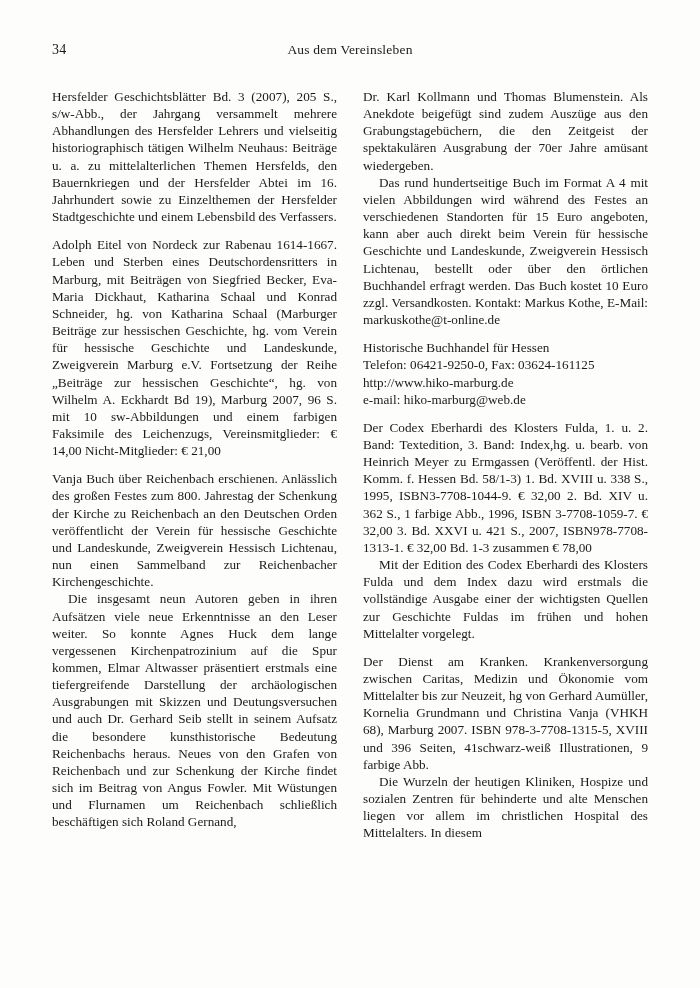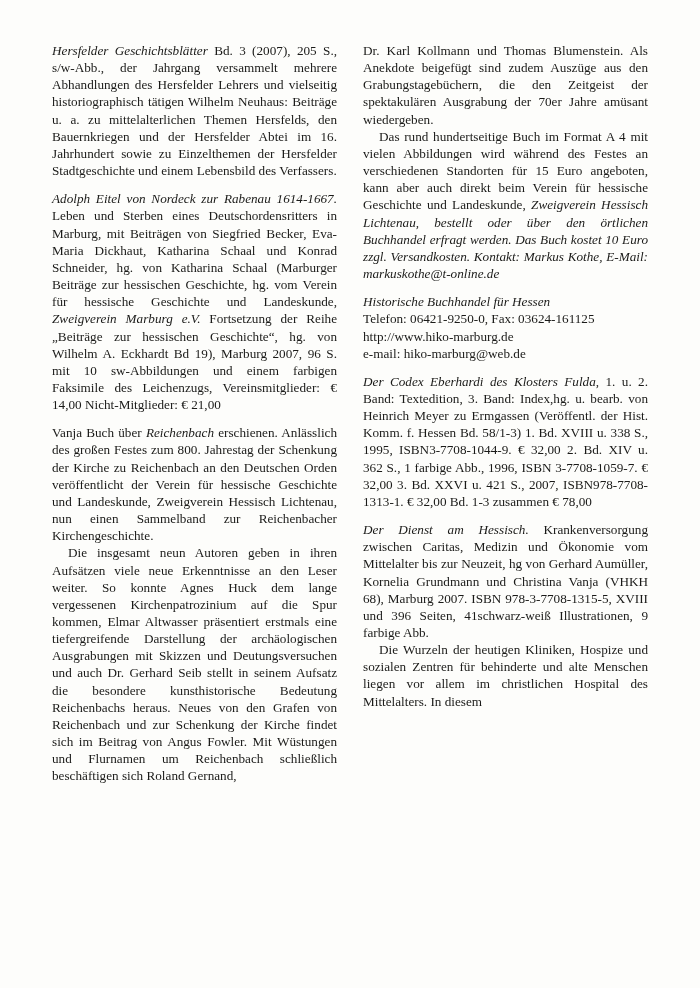--- a/index.html
+++ b/index.html
@@ -55,35 +55,37 @@
     text-justify: inter-word;
     hyphens: manual;
   }
   p.indent {
     text-indent: 16px;
   }
   p.space-before {
     margin-top: 11px;
   }
   .it {
-    font-style: italic;
   }
   .block {
     margin: 0;
   }
   .nowrap-break {
     word-break: break-word;
-    font-style: italic;
   }
 </style>
 </head>
 <body>
 
 <div class="page">
 
+  <div class="header">
+    <span class="folio">34</span>
+    <span class="running-title">Aus dem Vereinsleben</span>
+  </div>
 
   <div class="columns">
 
     <div class="col">
 
       <p class="block"><span class="it">Hersfelder Geschichtsblätter</span><span> Bd. 3 (2007), 205 S., s/w-Abb., der Jahrgang versammelt mehrere Abhandlungen des Hersfelder Lehrers und vielseitig historiographisch tätigen Wilhelm Neuhaus: Beiträge u. a. zu mittelalterlichen Themen Hersfelds, den Bauernkriegen und der Hersfelder Abtei im 16. Jahrhundert sowie zu Einzelthemen der Hersfelder Stadtgeschichte und einem Lebensbild des Verfassers.</span></p>
 
       <p class="block space-before"><span class="it">Adolph Eitel von Nordeck zur Rabenau 1614-1667.</span><span> Leben und Sterben eines Deutschordensritters in Marburg, mit Beiträgen von Siegfried Becker, Eva-Maria Dickhaut, Katharina Schaal und Konrad Schneider, hg. von Katharina Schaal (Marburger Beiträge zur hessischen Geschichte, hg. vom Verein für hessische Geschichte und Landeskunde, </span><span class="it">Zweigverein Marburg e.V.</span><span> Fortsetzung der Reihe „Beiträge zur hessischen Geschichte“, hg. von Wilhelm A. Eckhardt Bd 19), Marburg 2007, 96 S. mit 10 sw-Abbildungen und einem farbigen Faksimile des Leichenzugs, Vereinsmitglieder: € 14,00 Nicht-Mitglieder: € 21,00</span></p>
 
       <p class="block space-before"><span>Vanja Buch über </span><span class="it">Reichenbach</span><span> erschienen. Anlässlich des großen Festes zum 800. Jahrestag der Schenkung der Kirche zu Reichenbach an den Deutschen Orden veröffentlicht der Verein für hessische Geschichte und Landeskunde, Zweigverein Hessisch Lichtenau, nun einen Sammelband zur Reichenbacher Kirchengeschichte.</span></p>
@@ -98,21 +100,22 @@
 
       <p class="block indent"><span>Das rund hundertseitige Buch im Format A 4 mit vielen Abbildungen wird während des Festes an verschiedenen Standorten für 15 Euro angeboten, kann aber auch direkt beim Verein für hessische Geschichte und Landeskunde, </span><span class="it">Zweigverein Hessisch Lichtenau,</span><span class="nowrap-break"> bestellt oder über den örtlichen Buchhandel erfragt werden. Das Buch kostet 10 Euro zzgl. Versandkosten. Kontakt: Markus Kothe, E-Mail: markuskothe@t-online.de</span></p>
 
       <p class="block space-before it">Historische Buchhandel für Hessen</p>
       <p class="block">Telefon: 06421-9250-0, Fax: 03624-161125</p>
       <p class="block">http://www.hiko-marburg.de</p>
       <p class="block">e-mail: hiko-marburg@web.de</p>
 
       <p class="block space-before"><span class="it">Der Codex Eberhardi des Klosters Fulda</span><span>, 1. u. 2. Band: Textedition, 3. Band: Index,hg. u. bearb. von Heinrich Meyer zu Ermgassen (Veröffentl. der Hist. Komm. f. Hessen Bd. 58/1-3) 1. Bd. XVIII u. 338 S., 1995, ISBN3-7708-1044-9. € 32,00 2. Bd. XIV u. 362 S., 1 farbige Abb., 1996, ISBN 3-7708-1059-7. € 32,00 3. Bd. XXVI u. 421 S., 2007, ISBN978-7708-1313-1. € 32,00 Bd. 1-3 zusammen € 78,00</span></p>
 
+      <p class="block indent">Mit der Edition des Codex Eberhardi des Klosters Fulda und dem Index dazu wird erstmals die vollständige Ausgabe einer der wichtigsten Quellen zur Geschichte Fuldas im frühen und hohen Mittelalter vorgelegt.</p>
 
-      <p class="block space-before"><span class="it">Der Dienst am Hessisch.</span><span> Krankenversorgung zwischen Caritas, Medizin und Ökonomie vom Mittelalter bis zur Neuzeit, hg von Gerhard Aumüller, Kornelia Grundmann und Christina Vanja (VHKH 68), Marburg 2007. ISBN 978-3-7708-1315-5, XVIII und 396 Seiten, 41schwarz-weiß Illustrationen, 9 farbige Abb.</span></p>
+      <p class="block space-before"><span class="it">Der Dienst am Kranken.</span><span> Krankenversorgung zwischen Caritas, Medizin und Ökonomie vom Mittelalter bis zur Neuzeit, hg von Gerhard Aumüller, Kornelia Grundmann und Christina Vanja (VHKH 68), Marburg 2007. ISBN 978-3-7708-1315-5, XVIII und 396 Seiten, 41schwarz-weiß Illustrationen, 9 farbige Abb.</span></p>
 
       <p class="block indent">Die Wurzeln der heutigen Kliniken, Hospize und sozialen Zentren für behinderte und alte Menschen liegen vor allem im christlichen Hospital des Mittelalters. In diesem</p>
 
     </div>
 
   </div>
 </div>
 
 </body></html>

